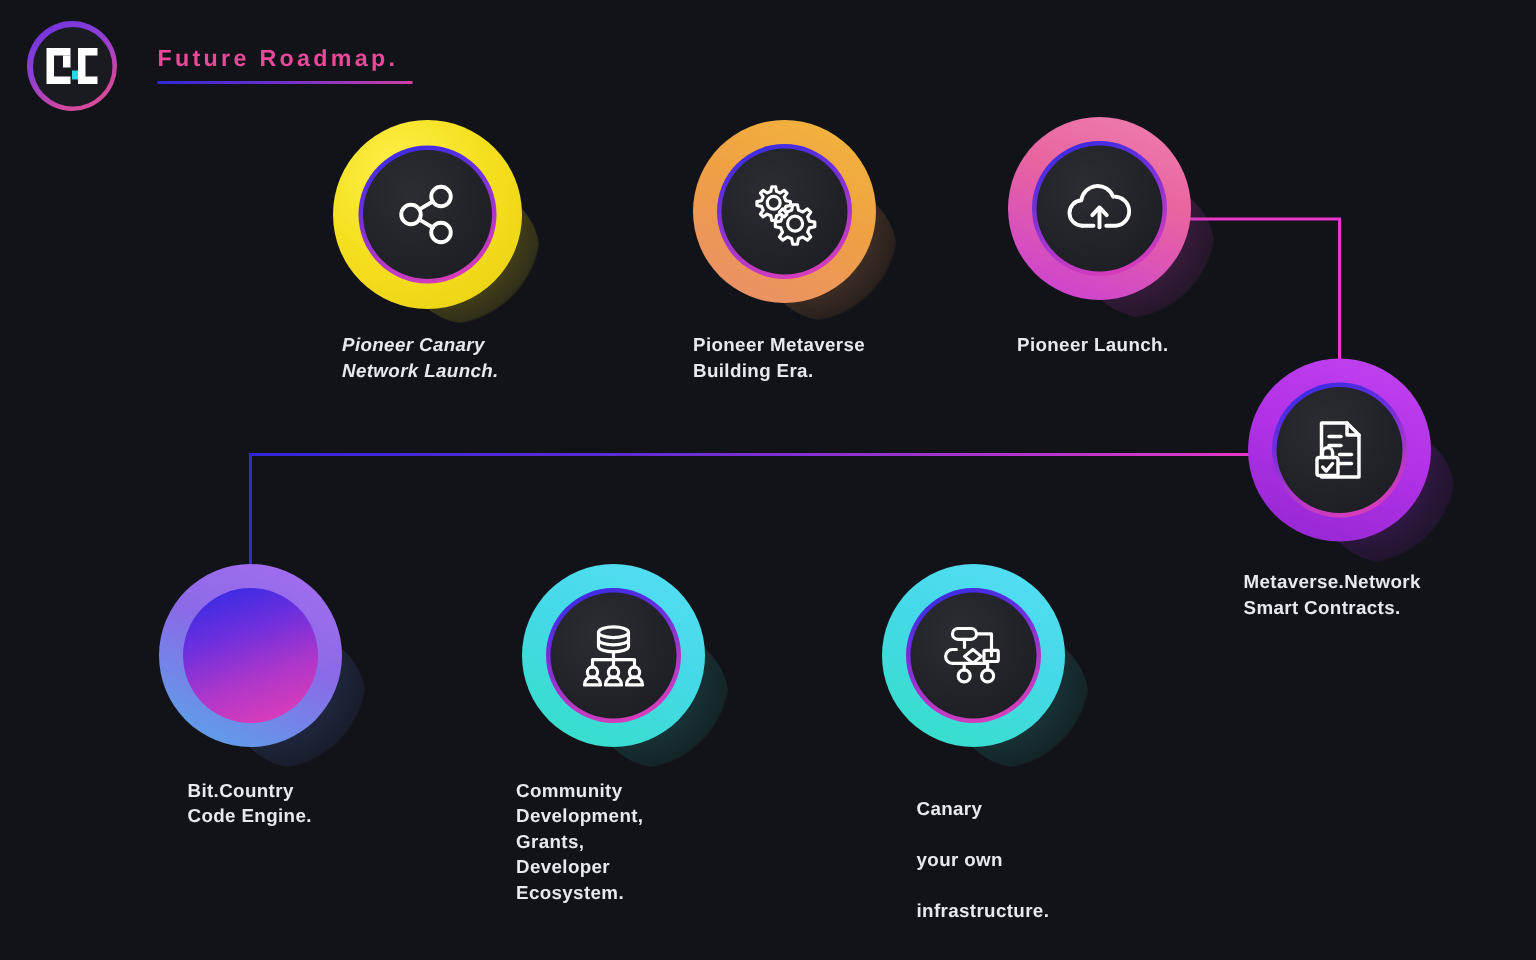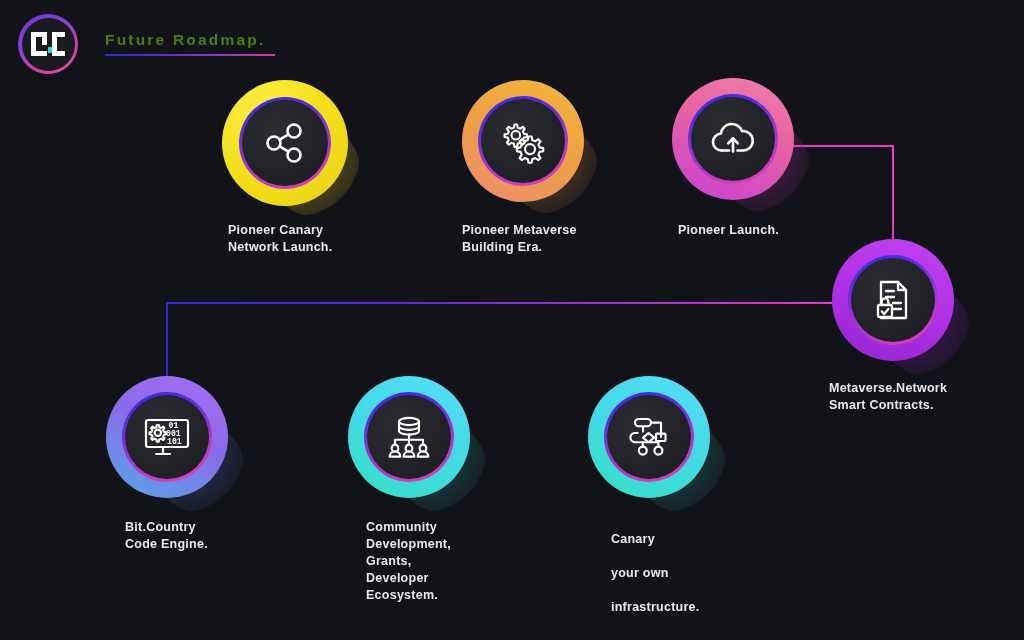--- a/index.html
+++ b/index.html
@@ -30,21 +30,21 @@
   .lm2{left:5px;top:0;width:11px;height:5px;}
   .lm3{left:11px;top:5px;width:5px;height:8px;}
   .lm4{left:5px;top:19px;width:11px;height:5px;}
   .lm5{left:21px;top:0;width:13px;height:5px;}
   .lm6{left:21px;top:0;width:5px;height:24px;}
   .lm7{left:21px;top:19px;width:13px;height:5px;}
   .lm-dot{left:17px;top:15px;width:4px;height:6px;background:#23d9e0 !important;}
 
   .title-wrap{margin-left:27px;position:relative;padding-bottom:9px;}
   .title{
-    font-size:15.5px;font-weight:bold;color:#4d7c0f;
+    font-size:15.5px;font-weight:bold;color:#ec4899;
     letter-spacing:2.2px;white-space:nowrap;line-height:1;
   }
   .title-rule{
     position:absolute;left:0;bottom:0;width:170px;height:2px;
     background:linear-gradient(90deg,#2f27d8 0%,#6a2fd0 45%,#cf3fa6 100%);
   }
 
   
   .node{position:absolute;}
   .node .ring{
@@ -148,21 +148,21 @@
   <div class="core" style="left:20px;top:20px;width:86px;height:86px;">
     <svg width="46" height="46" viewBox="0 0 46 46" fill="none" stroke="#ffffff" stroke-width="2.6" stroke-linecap="round">
       <circle cx="32" cy="11" r="6.5"></circle>
         <circle cx="12" cy="23" r="6.5"></circle>
         <circle cx="32" cy="35" r="6.5"></circle>
       <line x1="17.6" y1="19.6" x2="26.5" y2="14.3"></line>
         <line x1="17.6" y1="26.4" x2="26.5" y2="31.7"></line>
     </svg>
   </div>
 </div>
-<div class="label" style="left:228px;top:222px;">Pioneer Canary
+<div class="label" style="left:228px;top:222px;font-style:italic;">Pioneer Canary
 Network Launch.</div>
 
 <div class="node" style="left:462px;top:80px;width:122px;height:122px;">
   <div class="shadow" style="left:46px;top:44px;width:90px;height:90px;background:radial-gradient(circle at 30% 30%,rgba(235,150,80,.8),rgba(235,150,80,.2) 70%,rgba(0,0,0,0) 72%);"></div>
   <div class="ring" style="width:122px;height:122px;background:linear-gradient(205deg,#f3b83c 0%,#efa043 45%,#e98d6e 100%);"></div>
   <div class="gradring" style="left:16px;top:16px;width:90px;height:90px;"></div>
   <div class="core" style="left:19px;top:19px;width:84px;height:84px;">
     <svg width="50" height="46" viewBox="0 0 50 46" fill="none" stroke="#ffffff" stroke-width="2.1" stroke-linejoin="round">
       <path d="M16.5 6.5 l2.6 0 .6 3.1 2.5 1.05 2.6-1.8 1.85 1.85 -1.8 2.6 1.05 2.5 3.1 .6 0 2.6 -3.1 .6 -1.05 2.5 1.8 2.6 -1.85 1.85 -2.6-1.8 -2.5 1.05 -.6 3.1 -2.6 0 -.6-3.1 -2.5-1.05 -2.6 1.8 -1.85-1.85 1.8-2.6 -1.05-2.5 -3.1-.6 0-2.6 3.1-.6 1.05-2.5 -1.8-2.6 1.85-1.85 2.6 1.8 2.5-1.05z"></path>
       <circle cx="17.8" cy="17.2" r="4.3"></circle>
@@ -207,36 +207,20 @@
     </svg>
   </div>
 </div>
 <div class="label" style="left:829px;top:380px;">Metaverse.Network
 Smart Contracts.</div>
 
 <div class="node" style="left:106px;top:376px;width:122px;height:122px;">
   <div class="shadow" style="left:48px;top:46px;width:90px;height:90px;background:radial-gradient(circle at 30% 30%,rgba(90,130,230,.65),rgba(90,130,230,.18) 70%,rgba(0,0,0,0) 72%);"></div>
   <div class="ring" style="width:122px;height:122px;background:linear-gradient(205deg,#a86ef2 0%,#8a6ae8 45%,#55a9e8 100%);"></div>
   <div class="gradring" style="left:16px;top:16px;width:90px;height:90px;"></div>
-  <div class="core" style="left:19px;top:19px;width:84px;height:84px;">
-    <svg width="52" height="46" viewBox="0 0 52 46" fill="none" stroke="#ffffff" stroke-width="2.2" stroke-linecap="round" stroke-linejoin="round">
-      <rect x="5" y="6" width="42" height="27" rx="2.2"></rect>
-      <path d="M22 33 v6"></path>
-        <path d="M15 40 h14"></path>
-      <g transform="translate(9,11) scale(0.62)">
-        <path d="M11 0 l3.2 0 .8 3.6 3 1.25 3.1-2.2 2.25 2.25 -2.2 3.1 1.25 3 3.6 .8 0 3.2 -3.6 .8 -1.25 3 2.2 3.1 -2.25 2.25 -3.1-2.2 -3 1.25 -.8 3.6 -3.2 0 -.8-3.6 -3-1.25 -3.1 2.2 -2.25-2.25 2.2-3.1 -1.25-3 -3.6-.8 0-3.2 3.6-.8 1.25-3 -2.2-3.1 2.25-2.25 3.1 2.2 3-1.25z" stroke-width="3.4"></path>
-        <circle cx="12.6" cy="12.6" r="5.1" stroke-width="3.4"></circle>
-      </g>
-      <g fill="#ffffff" stroke="none" font-family="Liberation Mono, monospace" font-size="8.2" font-weight="bold">
-        <text x="27.5" y="14">01</text>
-        <text x="25" y="22">001</text>
-        <text x="26" y="30">101</text>
-      </g>
-    </svg>
-  </div>
 </div>
 <div class="label" style="left:125px;top:519px;">Bit.Country
 Code Engine.</div>
 
 <div class="node" style="left:348px;top:376px;width:122px;height:122px;">
   <div class="shadow" style="left:48px;top:46px;width:90px;height:90px;background:radial-gradient(circle at 30% 30%,rgba(50,200,190,.6),rgba(50,200,190,.18) 70%,rgba(0,0,0,0) 72%);"></div>
   <div class="ring" style="width:122px;height:122px;background:linear-gradient(205deg,#56def5 0%,#45d9e8 45%,#34dfc6 100%);"></div>
   <div class="gradring" style="left:16px;top:16px;width:90px;height:90px;"></div>
   <div class="core" style="left:19px;top:19px;width:84px;height:84px;">
     <svg width="48" height="46" viewBox="0 0 48 46" fill="none" stroke="#ffffff" stroke-width="2.1" stroke-linecap="round" stroke-linejoin="round">
@@ -248,21 +232,21 @@
       <path d="M24 25.7 v5.3"></path>
       <ellipse cx="10" cy="34.2" rx="3.4" ry="3.6"></ellipse>
       <path d="M4.6 42.6 a5.4 5.4 0 0 1 10.8 0 z"></path>
       <ellipse cx="24" cy="34.2" rx="3.4" ry="3.6"></ellipse>
       <path d="M18.6 42.6 a5.4 5.4 0 0 1 10.8 0 z"></path>
       <ellipse cx="38" cy="34.2" rx="3.4" ry="3.6"></ellipse>
       <path d="M32.6 42.6 a5.4 5.4 0 0 1 10.8 0 z"></path>
     </svg>
   </div>
 </div>
-<div class="label" style="left:366px;top:519px;">Community
+<div class="label" style="left:344px;top:519px;">Community
 Development,
 Grants,
 Developer
 Ecosystem.</div>
 
 <div class="node" style="left:588px;top:376px;width:122px;height:122px;">
   <div class="shadow" style="left:48px;top:46px;width:90px;height:90px;background:radial-gradient(circle at 30% 30%,rgba(50,200,190,.6),rgba(50,200,190,.18) 70%,rgba(0,0,0,0) 72%);"></div>
   <div class="ring" style="width:122px;height:122px;background:linear-gradient(205deg,#56def5 0%,#45d9e8 45%,#34dfc6 100%);"></div>
   <div class="gradring" style="left:16px;top:16px;width:90px;height:90px;"></div>
   <div class="core" style="left:19px;top:19px;width:84px;height:84px;">

